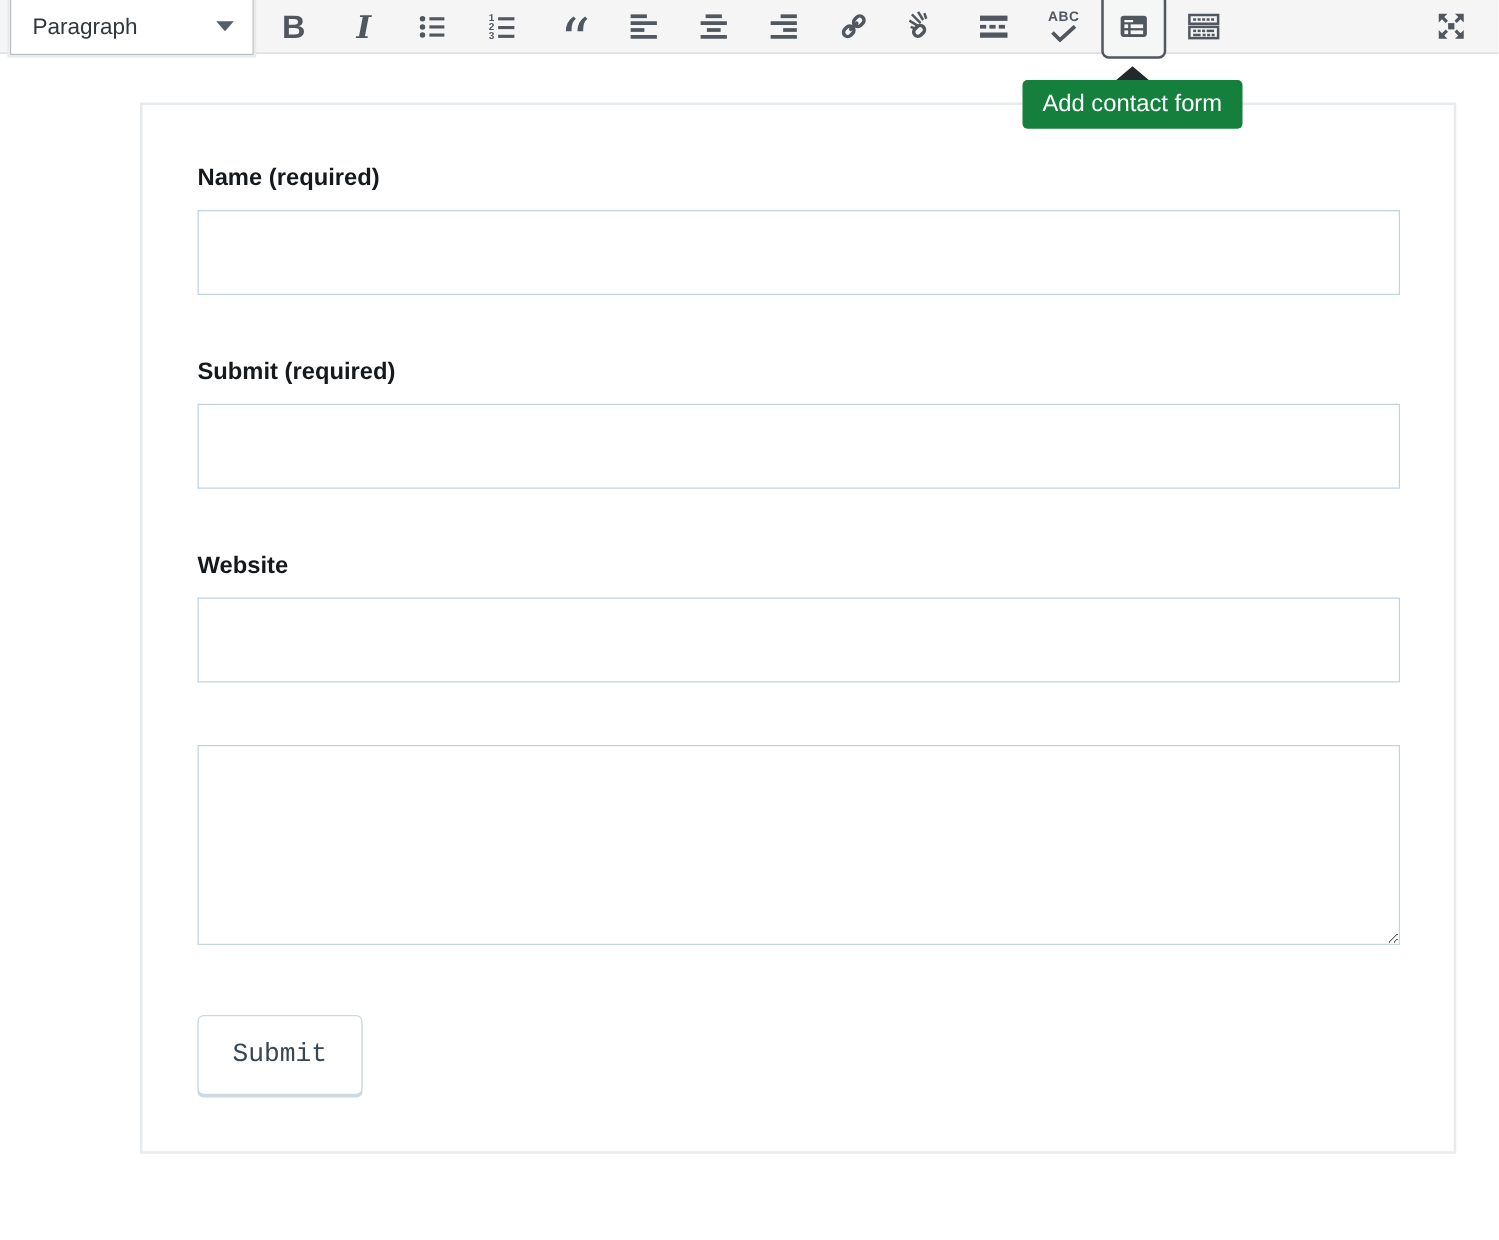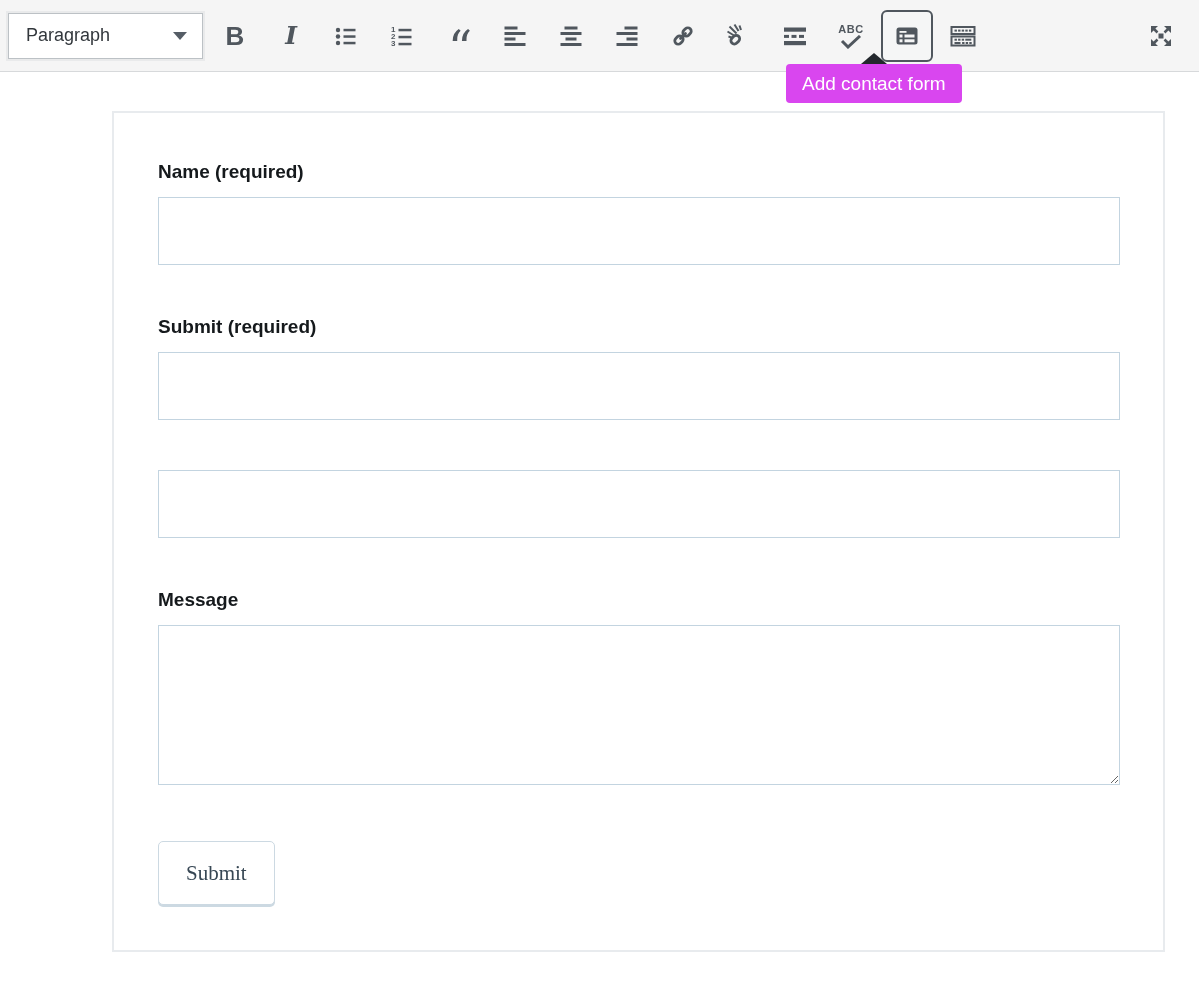--- a/index.html
+++ b/index.html
@@ -1,21 +1,21 @@
 <!DOCTYPE html>
 <html><head>
 <meta charset="utf-8">
 <style>
   * { margin:0; padding:0; box-sizing:border-box; }
   html,body { width:1199px; height:992px; background:#ffffff; overflow:hidden;
               font-family:"Liberation Sans", sans-serif; position:relative; }
 
   
   .toolbar {
-    height:72px; width:100%; background:#f5f5f5;
+    height:43px; width:100%; background:#f5f5f5;
     border-bottom:1px solid #d7d9db;
     display:flex; align-items:center; padding-left:8px;
   }
   .select-box {
     width:195px; height:46px; background:#fff;
     border:1px solid #bcc1c5; box-shadow:0 0 0 2px #e9eaeb;
     display:flex; align-items:center; justify-content:space-between;
     padding:0 15px 0 17px; margin-right:4px; cursor:pointer;
   }
   .select-box .val { font-size:18px; color:#32373c; }
@@ -38,22 +38,22 @@
   .spell-abc { font-size:11px; font-weight:700; color:#50575e; letter-spacing:0.5px;
                line-height:12px; }
   .active-frame {
     width:52px; height:52px; border:2px solid #50575e; border-radius:6px;
     background:#f5f6f6; display:flex; align-items:center; justify-content:center;
   }
   .fullscreen-slot { margin-left:auto; margin-right:10px; }
 
   
   .tooltip {
-    position:absolute; left:786px; top:64px; height:39px;
-    background:#d946ef; color:#fff; border-radius:4px;
+    position:absolute; left:818px; top:64px; height:39px;
+    background:#15803d; color:#fff; border-radius:4px;
     display:flex; align-items:center; padding:0 16px;
     font-size:19px; z-index:20; white-space:nowrap;
   }
   .tooltip::before {
     content:""; position:absolute; top:-11px; left:75px;
     border-left:13px solid transparent; border-right:13px solid transparent;
     border-bottom:11px solid #23282d;
   }
 
   
@@ -74,21 +74,21 @@
   .textarea-input {
     display:block; width:100%; height:160px; background:#fff;
     border:1px solid #c3d4e0; margin-bottom:56px;
     font-size:22px; padding:10px 14px; color:#32373c; font-family:inherit;
     resize:both;
   }
   .submit-btn {
     height:64px; padding:0 27px; background:#fff;
     border:1px solid #ccd9e2; border-radius:5px;
     box-shadow:0 2px 0 #ccd9e2;
-    font-size:21px; color:#374754; font-family:Liberation Serif, serif; cursor:pointer;
+    font-size:21px; color:#374754; font-family:Liberation Mono, monospace; cursor:pointer;
   }
   .icon-fill { fill:#50575e; }
   .icon-stroke { stroke:#50575e; fill:none; }
 </style>
 </head>
 <body>
 
 <div class="toolbar">
 
   <div class="select-box">
@@ -251,20 +251,20 @@
 
 <div class="canvas">
   <div class="form-card">
 
     <label class="field-label">Name (required)</label>
     <input class="text-input" type="text" aria-label="Name (required)" style="">
 
     <label class="field-label">Submit (required)</label>
     <input class="text-input" type="text" aria-label="Email (required)" style="">
 
+    <label class="field-label">Website</label>
     <input class="text-input" type="text" aria-label="Website" style="">
 
-    <label class="field-label">Message</label>
     <textarea class="textarea-input" aria-label="Message" style=""></textarea>
 
     <button class="submit-btn">Submit</button>
   </div>
 </div>
 
 </body></html>

